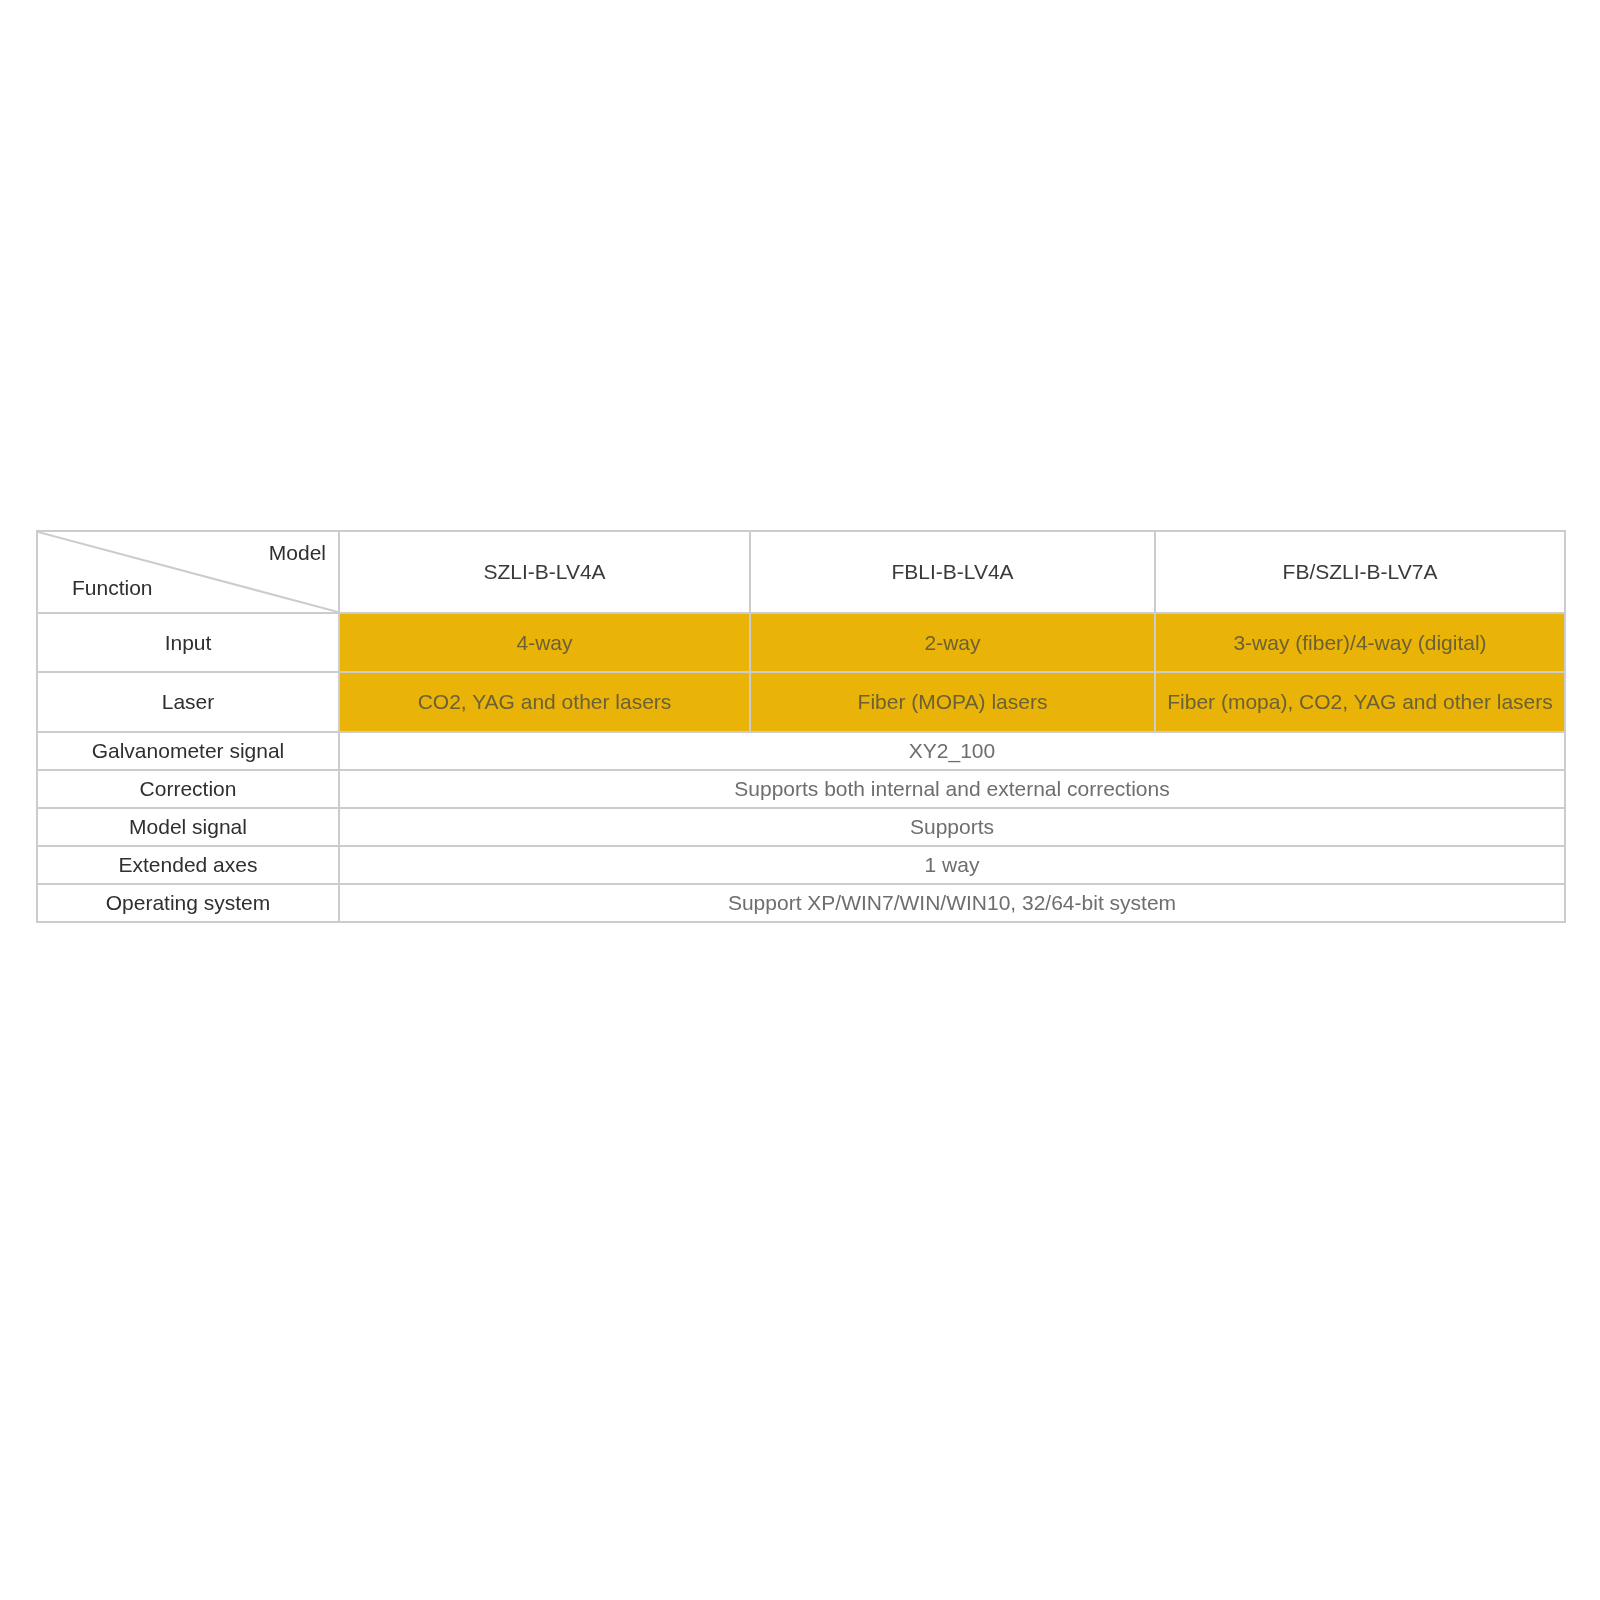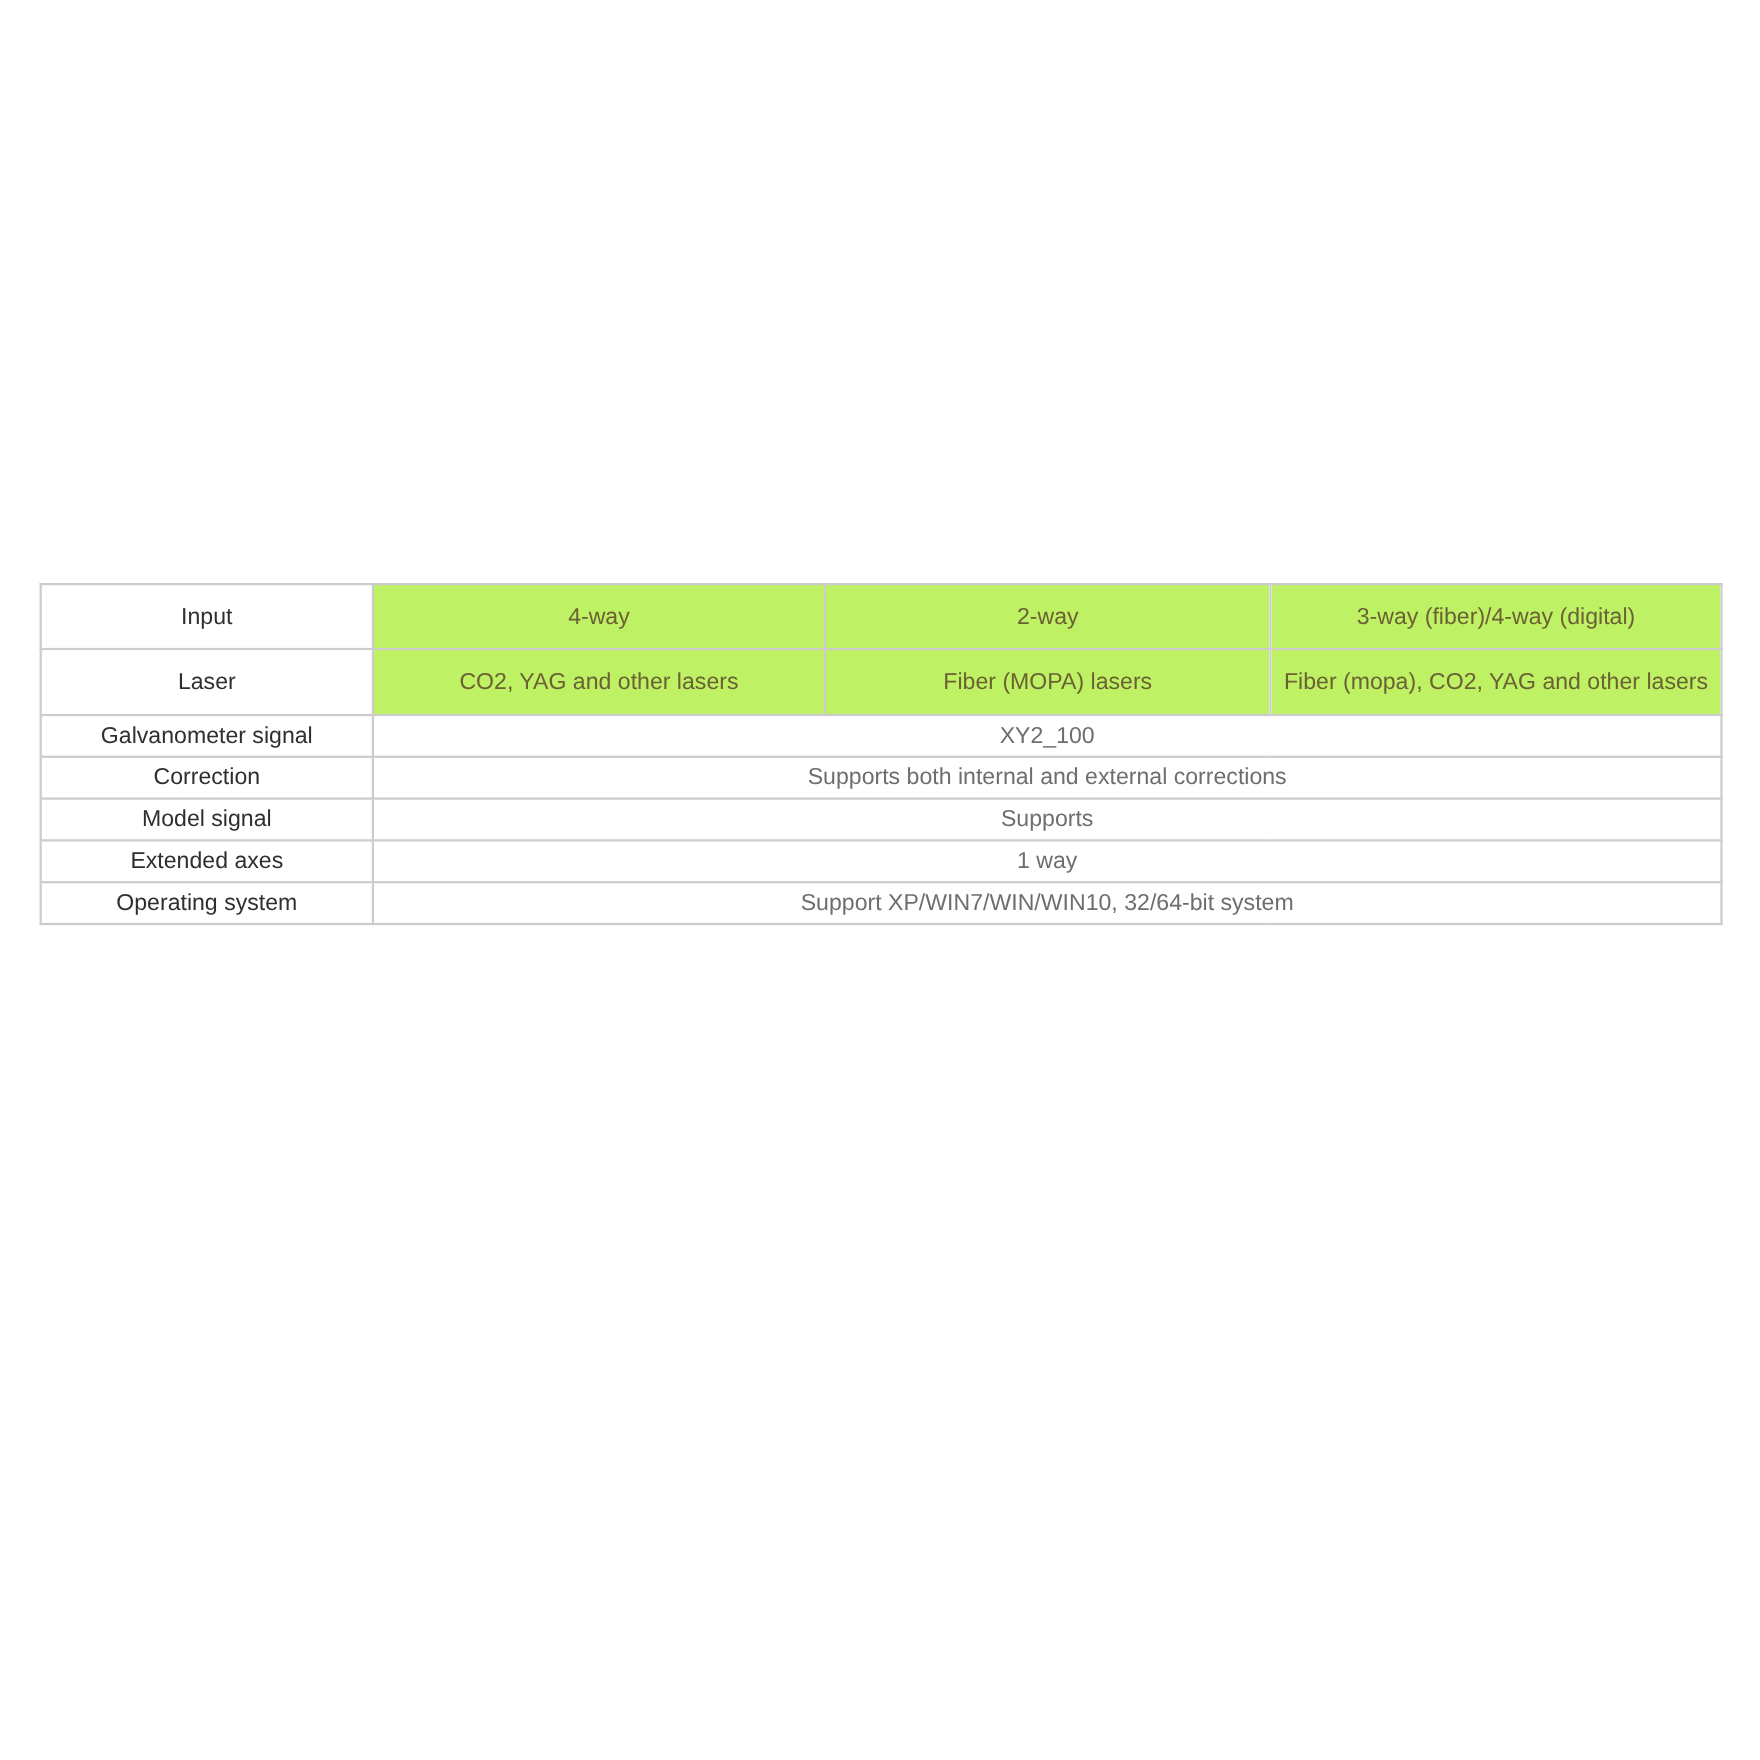--- a/index.html
+++ b/index.html
@@ -52,21 +52,21 @@
   th.model-cell {
     color: #3a3a3a;
     background: #ffffff;
   }
   td.value-cell {
     color: #6e6e6e;
     background: #ffffff;
     margin-left: 16px;
   }
   td.hl {
-    background: #bef264;
+    background: #eab308;
     color: #6b6134;
     line-height: 1.3;
   }
   
   td.hl + td.hl { border-left-color: #ffffff; }
   tr.r-laser td.hl { border-top-color: #ffffff; }
 
   
   th.corner-cell {
     position: relative;
@@ -102,20 +102,32 @@
 
 <div class="page">
   <table class="spec">
     <colgroup>
       <col class="c-label">
       <col class="c-m1">
       <col class="c-m2">
       <col class="c-m3">
     </colgroup>
     <tbody>
+      <tr class="r-header">
+        <th class="corner-cell">
+          <svg class="diag" viewBox="0 0 100 100" preserveAspectRatio="none">
+            <line x1="0" y1="0" x2="100" y2="100"></line>
+          </svg>
+          <span class="corner-model">Model</span>
+          <span class="corner-function">Function</span>
+        </th>
+        <th class="model-cell">SZLI-B-LV4A</th>
+        <th class="model-cell">FBLI-B-LV4A</th>
+        <th class="model-cell">FB/SZLI-B-LV7A</th>
+      </tr>
 
       <tr class="r-input">
         <td class="label-cell">Input</td>
         <td class="hl">4-way</td>
         <td class="hl">2-way</td>
         <td class="hl">3-way (fiber)/4-way (digital)</td>
       </tr>
 
       <tr class="r-laser">
         <td class="label-cell">Laser</td>

